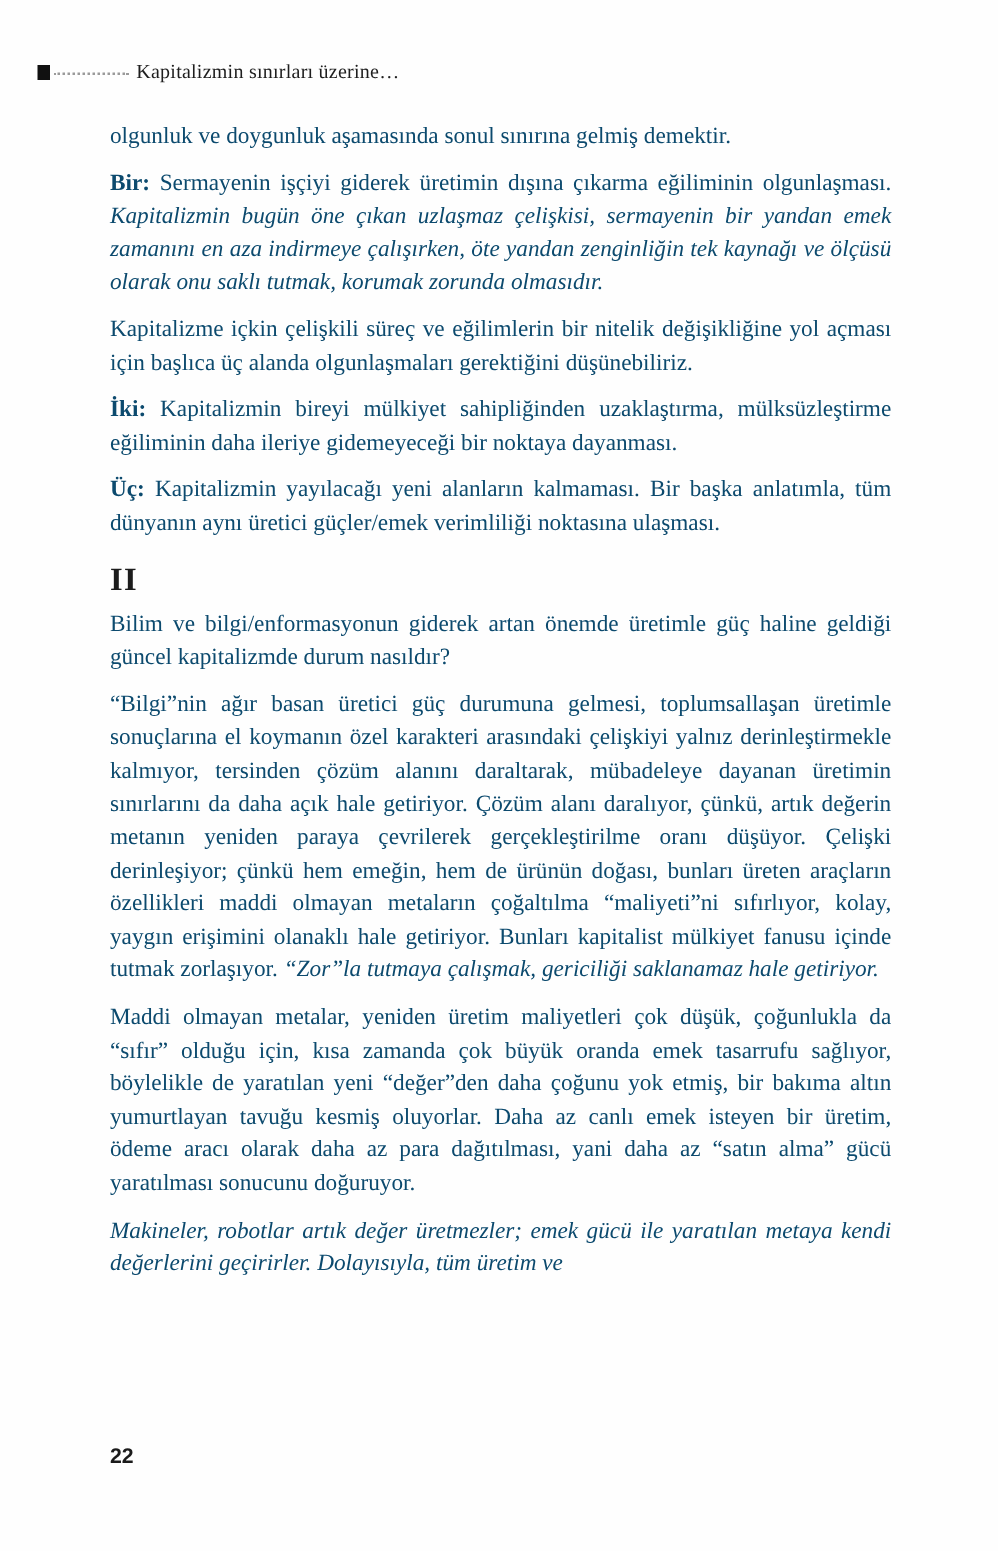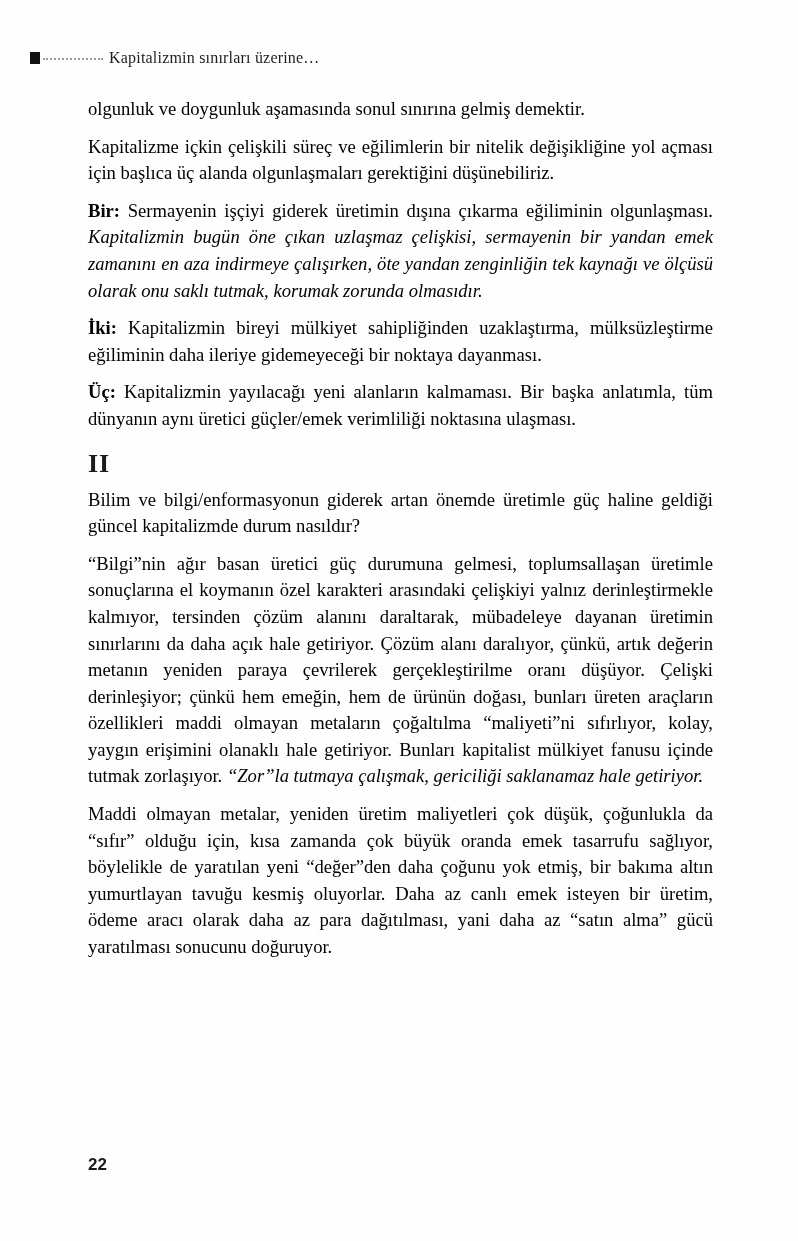--- a/index.html
+++ b/index.html
@@ -51,21 +51,21 @@
     position: absolute;
     top: 96px;
     left: 88px;
     width: 625px;
   }
   .body-text p {
     margin: 0 0 11px 0;
     font-size: 18.6px;
     line-height: 26.6px;
     text-align: justify;
-    color: #000000;
+    color: #0c4a6e;
   }
   .body-text p.last { margin-bottom: 0; }
   .run-label { font-weight: bold; }
   .italic { font-style: italic; }
   .section-heading {
     text-align: left;
     font-family: Liberation Serif, serif;
     font-weight: bold;
     font-size: 26px;
     color: #1c1c1c;
@@ -92,34 +92,35 @@
   <div class="running-header">
     <span class="header-square"></span>
     <span class="header-dots"></span>
     <span class="header-title">Kapitalizmin sınırları üzerine…</span>
   </div>
 
   <div class="body-text">
 
     <p><span>olgunluk ve doygunluk aşamasında sonul sınırına gelmiş demektir.</span></p>
 
+    <p><span class="run-label">Bir:</span><span> Sermayenin işçiyi giderek üretimin dışına çıkarma eğiliminin olgunlaşması. </span><span class="italic">Kapitalizmin bugün öne çıkan uzlaşmaz çelişkisi, sermayenin bir yandan emek zamanını en aza indirmeye çalışırken, öte yandan zenginliğin tek kaynağı ve ölçüsü olarak onu saklı tutmak, korumak zorunda olmasıdır.</span></p>
+
     <p><span>Kapitalizme içkin çelişkili süreç ve eğilimlerin bir nitelik değişikliğine yol açması için başlıca üç alanda olgunlaşmaları gerektiğini düşünebiliriz.</span></p>
-
-    <p><span class="run-label">Bir:</span><span> Sermayenin işçiyi giderek üretimin dışına çıkarma eğiliminin olgunlaşması. </span><span class="italic">Kapitalizmin bugün öne çıkan uzlaşmaz çelişkisi, sermayenin bir yandan emek zamanını en aza indirmeye çalışırken, öte yandan zenginliğin tek kaynağı ve ölçüsü olarak onu saklı tutmak, korumak zorunda olmasıdır.</span></p>
 
     <p><span class="run-label">İki:</span><span> Kapitalizmin bireyi mülkiyet sahipliğinden uzaklaştırma, mülksüzleştirme eğiliminin daha ileriye gidemeyeceği bir noktaya dayanması.</span></p>
 
     <p><span class="run-label">Üç:</span><span> Kapitalizmin yayılacağı yeni alanların kalmaması. Bir başka anlatımla, tüm dünyanın aynı üretici güçler/emek verimliliği noktasına ulaşması.</span></p>
 
     <div class="section-heading">II</div>
 
     <p><span>Bilim ve bilgi/enformasyonun giderek artan önemde üretimle güç haline geldiği güncel kapitalizmde durum nasıldır?</span></p>
 
     <p><span>“Bilgi”nin ağır basan üretici güç durumuna gelmesi, toplumsallaşan üretimle sonuçlarına el koymanın özel karakteri arasındaki çelişkiyi yalnız derinleştirmekle kalmıyor, tersinden çözüm alanını daraltarak, mübadeleye dayanan üretimin sınırlarını da daha açık hale getiriyor. Çözüm alanı daralıyor, çünkü, artık değerin metanın yeniden paraya çevrilerek gerçekleştirilme oranı düşüyor. Çelişki derinleşiyor; çünkü hem emeğin, hem de ürünün doğası, bunları üreten araçların özellikleri maddi olmayan metaların çoğaltılma “maliyeti”ni sıfırlıyor, kolay, yaygın erişimini olanaklı hale getiriyor. Bunları kapitalist mülkiyet fanusu içinde tutmak zorlaşıyor. </span><span class="italic">“Zor”la tutmaya çalışmak, gericiliği saklanamaz hale getiriyor.</span></p>
 
     <p><span>Maddi olmayan metalar, yeniden üretim maliyetleri çok düşük, çoğunlukla da “sıfır” olduğu için, kısa zamanda çok büyük oranda emek tasarrufu sağlıyor, böylelikle de yaratılan yeni “değer”den daha çoğunu yok etmiş, bir bakıma altın yumurtlayan tavuğu kesmiş oluyorlar. Daha az canlı emek isteyen bir üretim, ödeme aracı olarak daha az para dağıtılması, yani daha az “satın alma” gücü yaratılması sonucunu doğuruyor.</span></p>
 
+    <p class="last italic"><span>Makineler, robotlar artık değer üretmezler; emek gücü ile yaratılan metaya kendi değerlerini geçirirler. Dolayısıyla, tüm üretim ve</span></p>
 
   </div>
 
   <div class="page-number">22</div>
 
 </div>
 
 </body></html>

